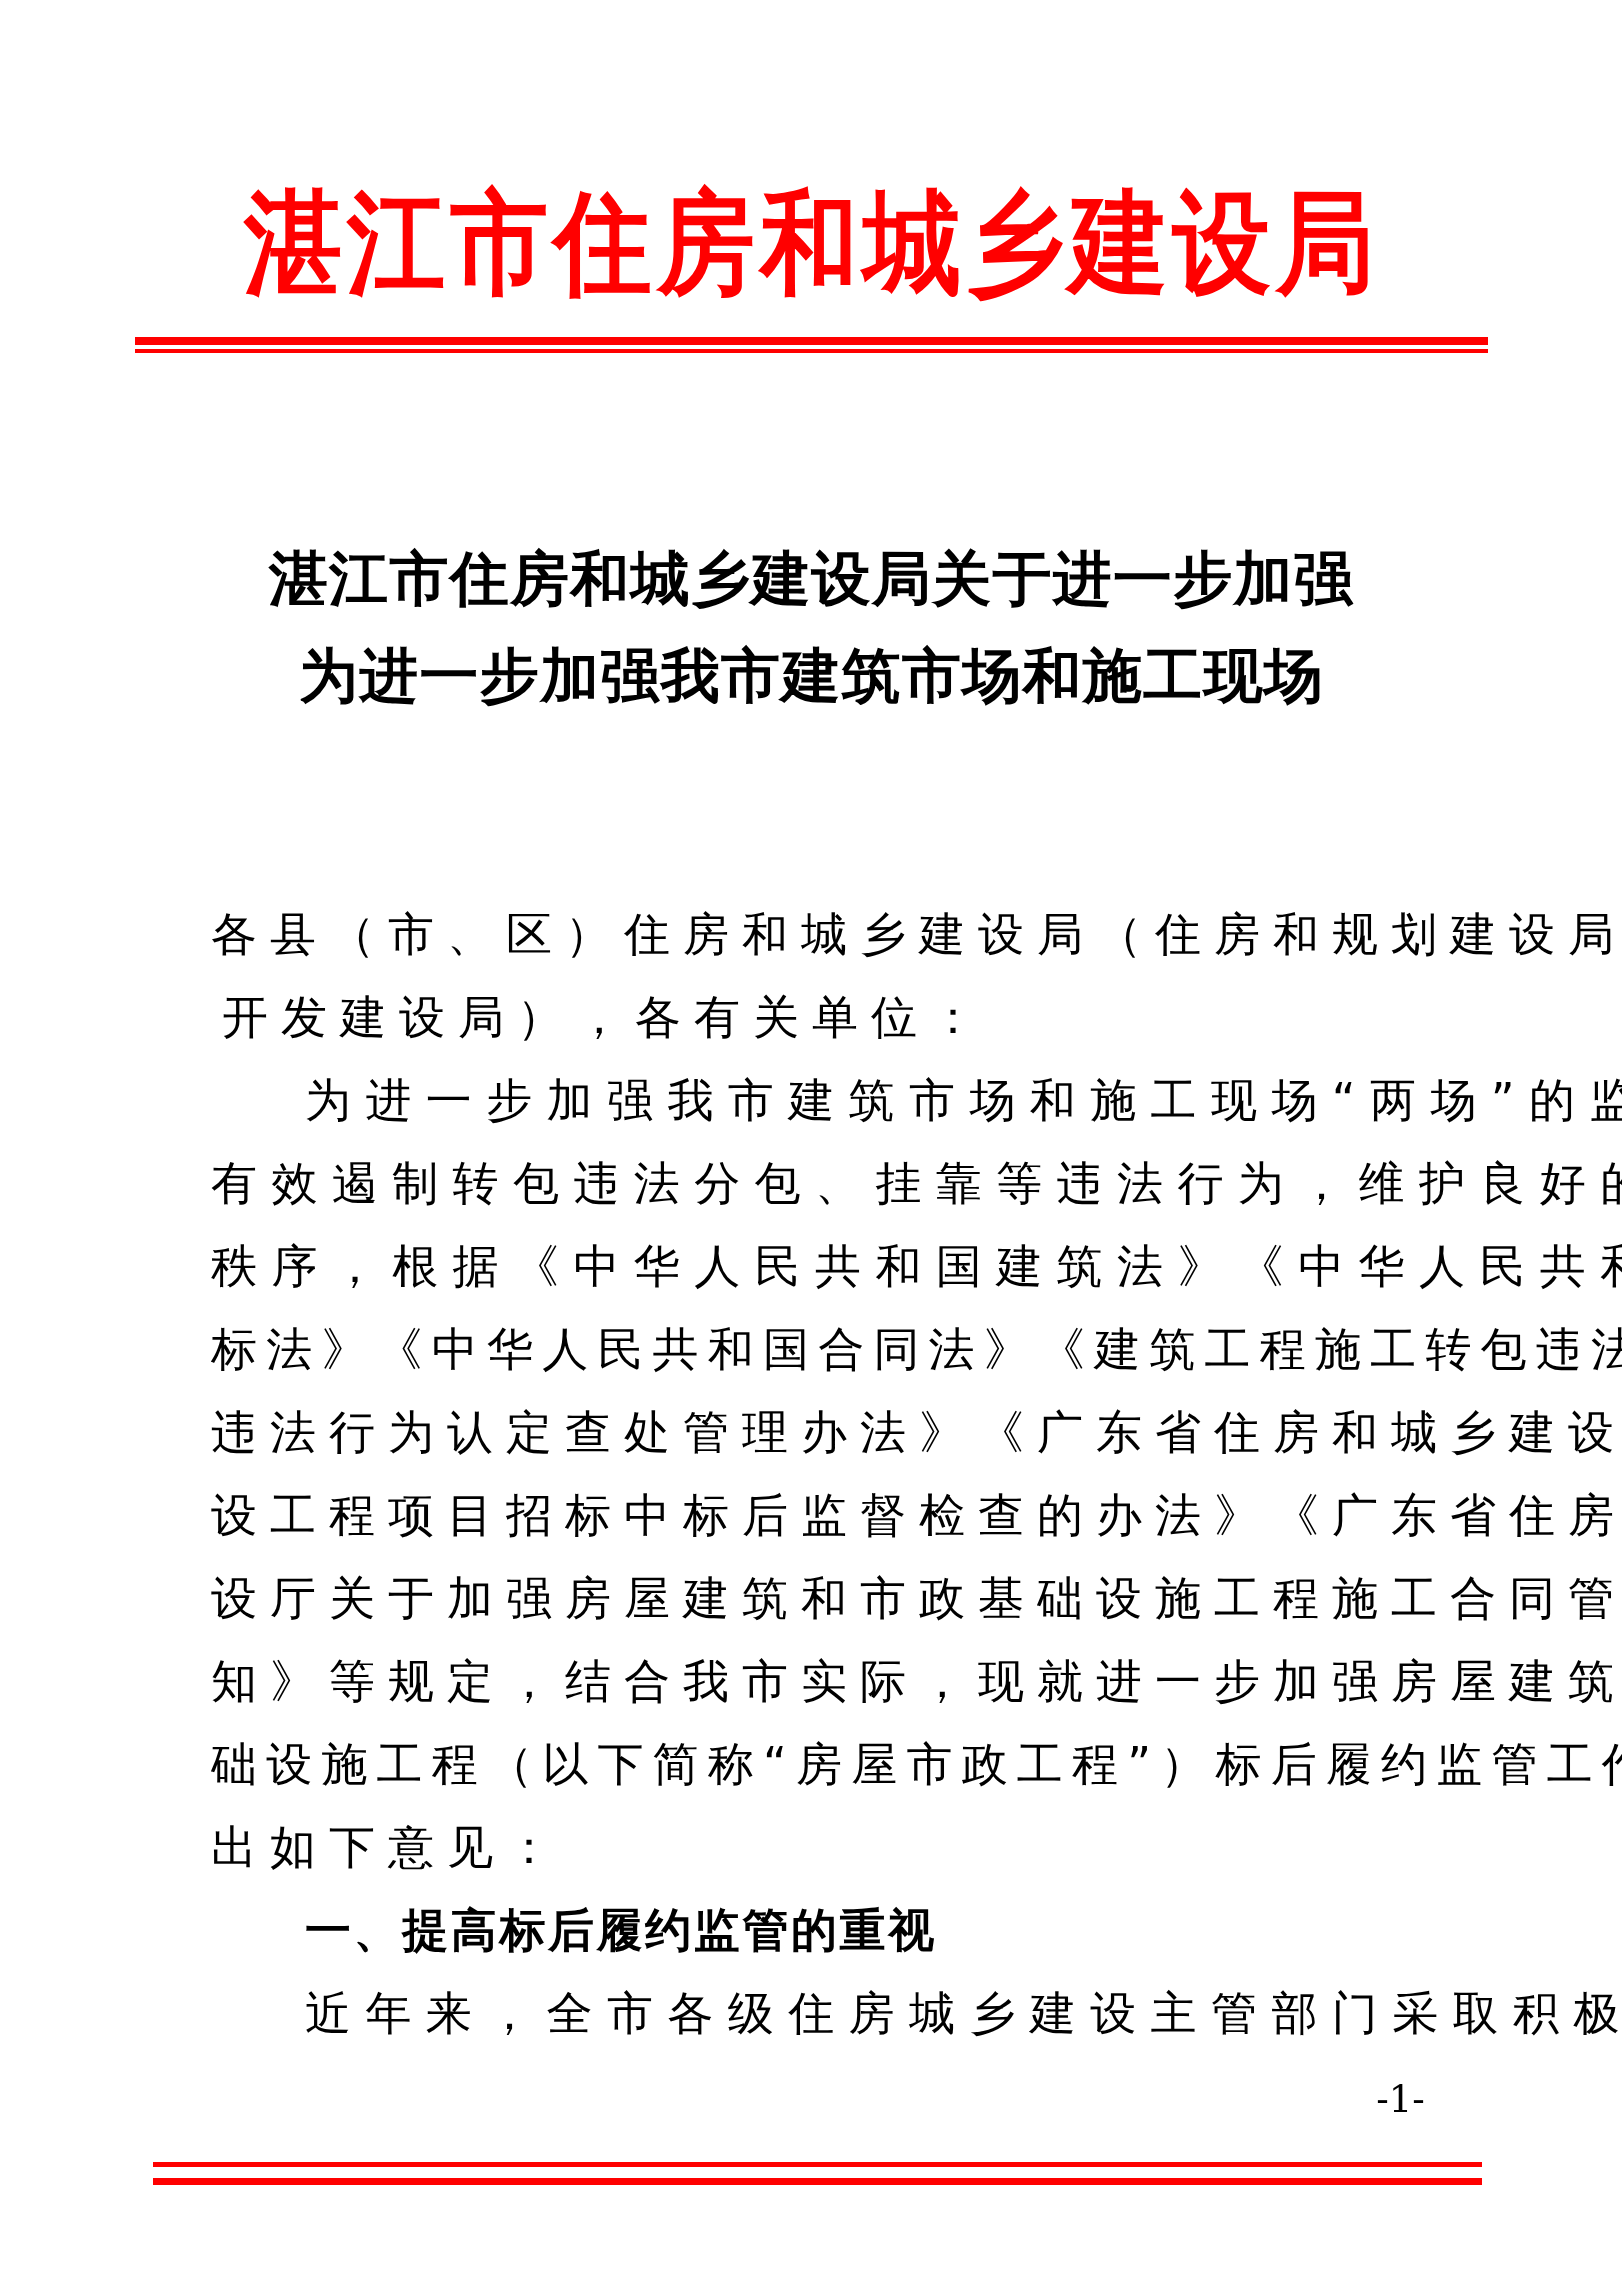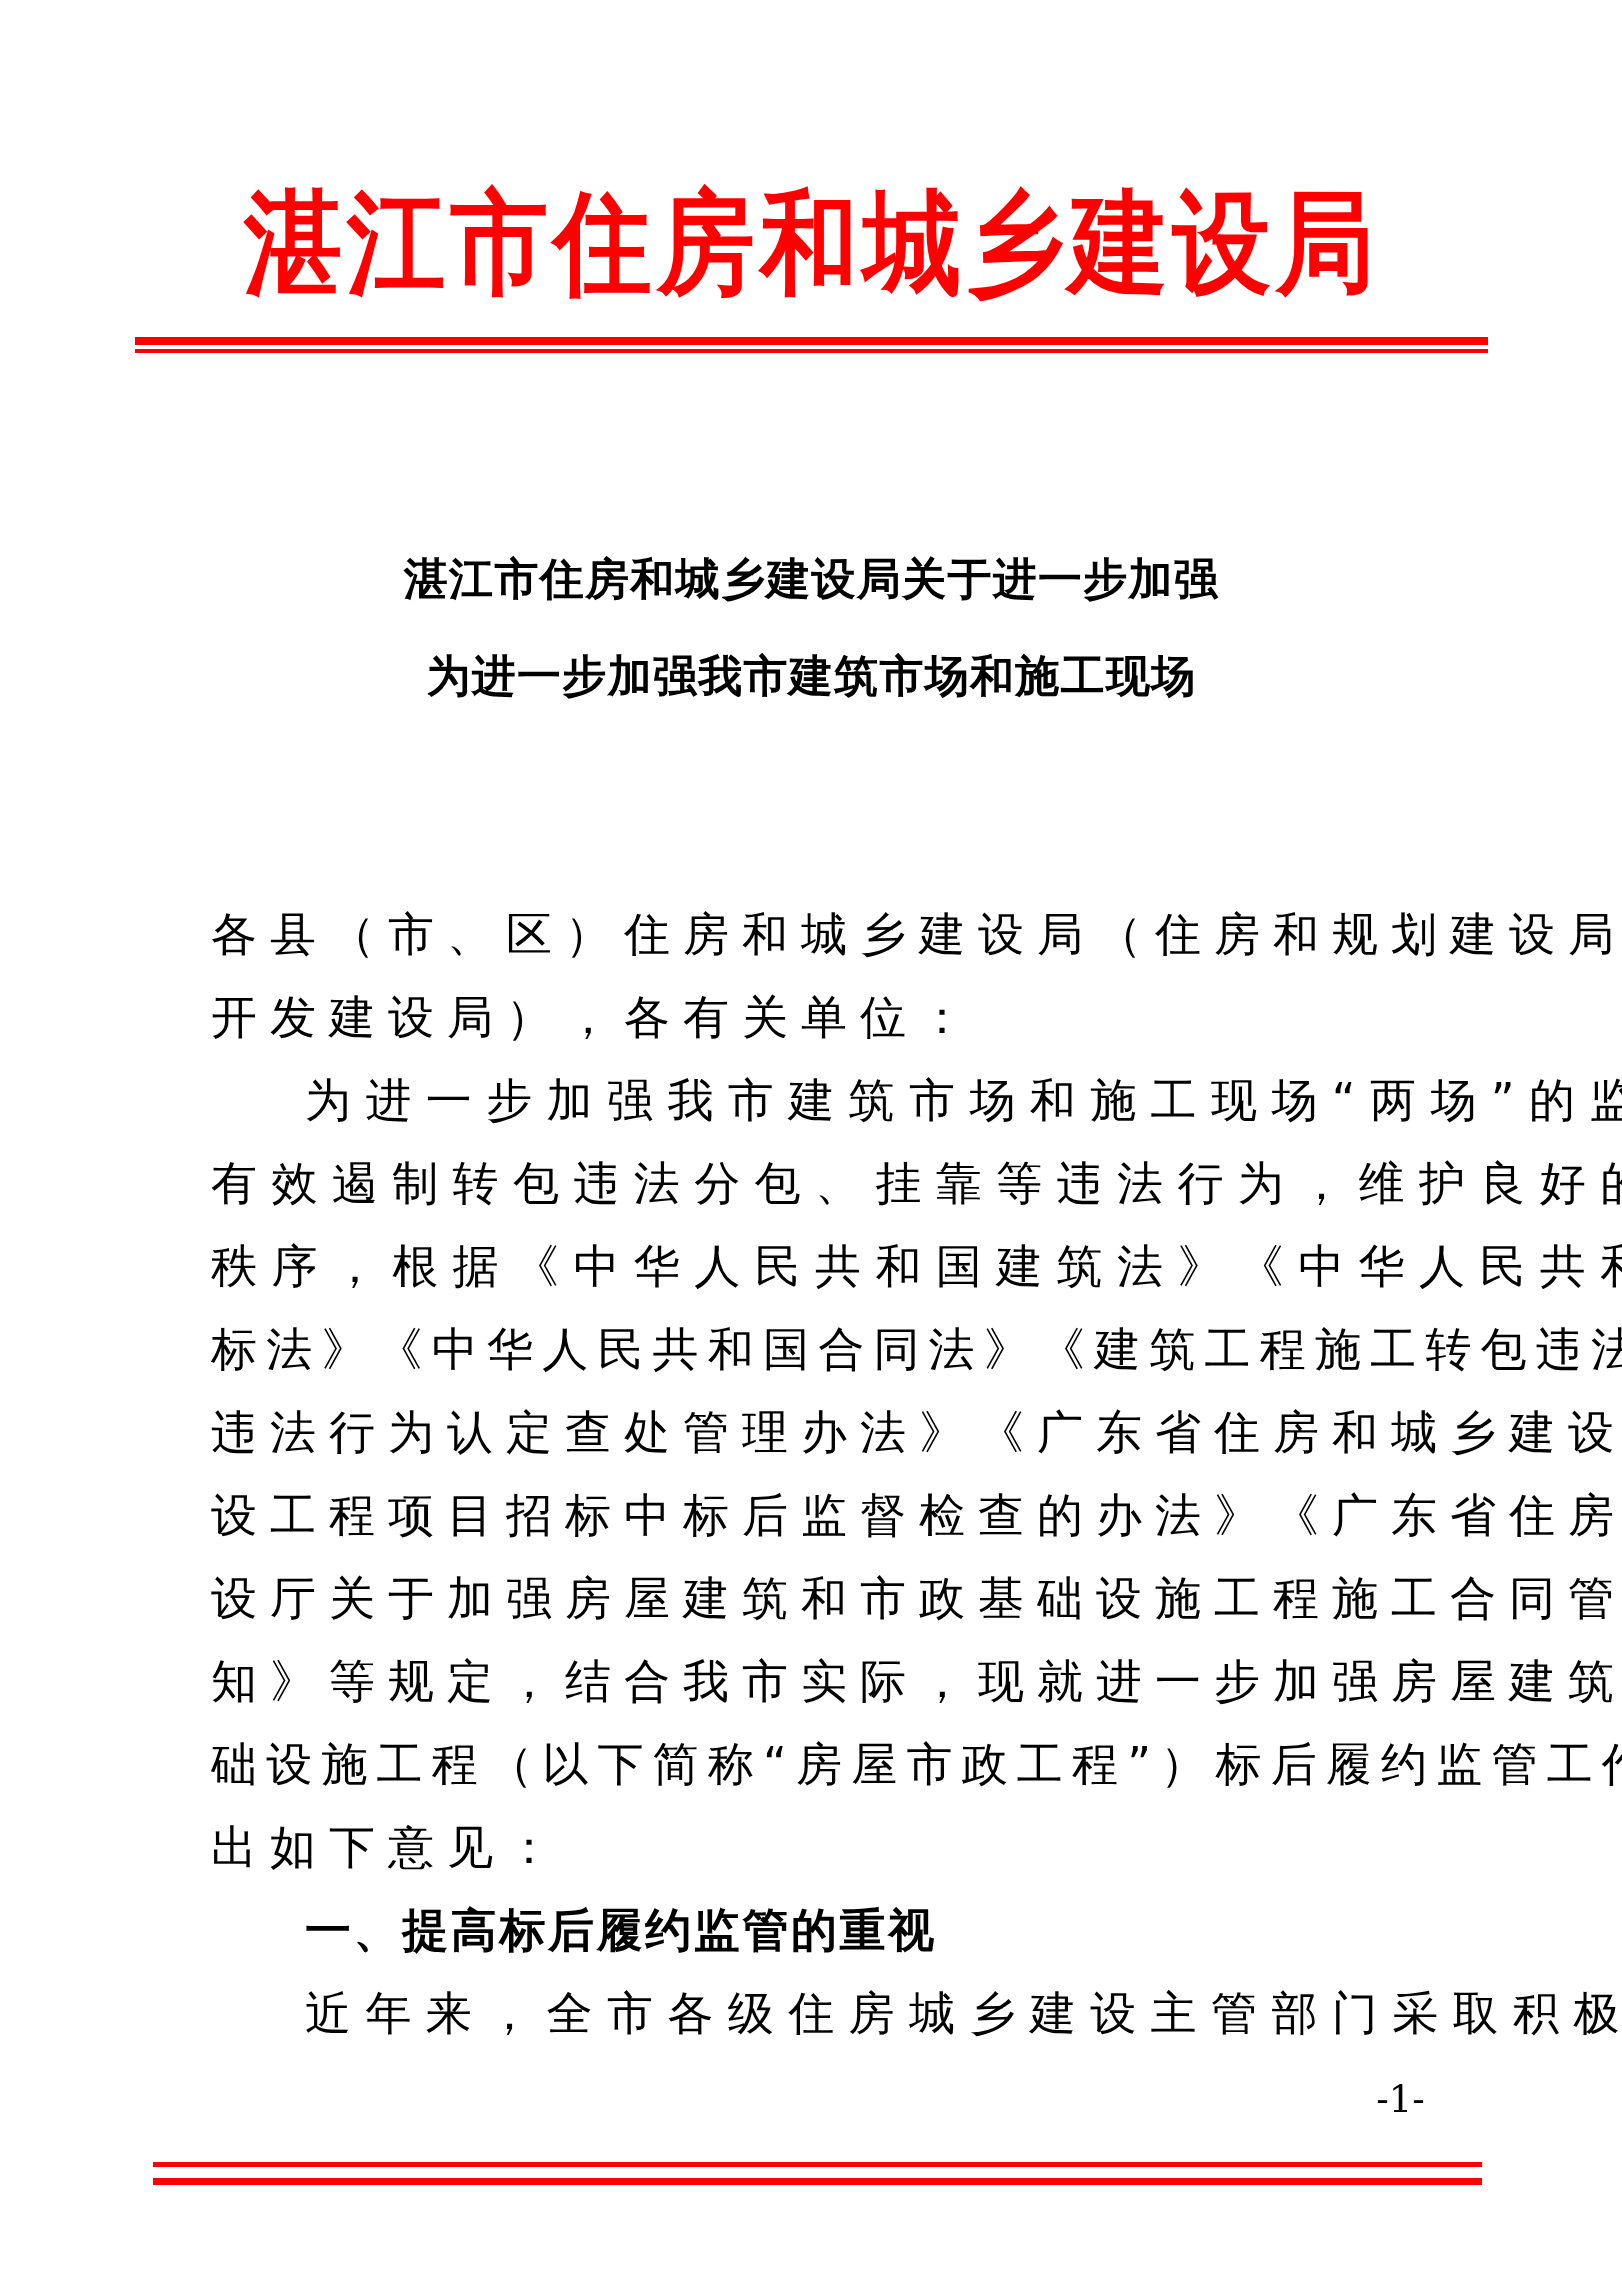--- a/index.html
+++ b/index.html
@@ -34,21 +34,21 @@
       position: absolute;
     }
     .doc-title {
       position: absolute;
       left: 135px;
       width: 1353px;
       top: 530px;
       text-align: center;
       font-family: "DejaVu Serif", "Liberation Serif", serif;
       font-weight: bold;
-      font-size: 44px;
+      font-size: 59px;
       line-height: 97px;
       letter-spacing: 1.3px;
     }
     .doc-title div {
       white-space: nowrap;
     }
     .body-text {
       position: absolute;
       left: 211px;
       width: 1204px;
@@ -91,21 +91,21 @@
   <div class="rule" style="left:135px; width:1353px; top:337px; height:7.9px; background:#ff0000;"></div>
   <div class="rule" style="left:135px; width:1353px; top:349px; height:3.9px; background:#ff0000;"></div>
 
   <div class="doc-title">
     <div>湛江市住房和城乡建设局关于进一步加强</div>
     <div>为进一步加强我市建筑市场和施工现场</div>
   </div>
 
   <div class="body-text">
     <div class="line" style="letter-spacing:13px;">各县（市、区）住房和城乡建设局（住房和规划建设局、规划与</div>
-    <div class="line" style="letter-spacing:13px;">开发建设局），各有关单位：</div>
+    <div class="line" style="letter-spacing:13px;margin-left:11px;">开发建设局），各有关单位：</div>
     <div class="line indent" style="letter-spacing:14.4px;">为进一步加强我市建筑市场和施工现场“两场”的监督管理，</div>
     <div class="line" style="letter-spacing:14.4px;">有效遏制转包违法分包、挂靠等违法行为，维护良好的建筑行业</div>
     <div class="line" style="letter-spacing:14.4px;">秩序，根据《中华人民共和国建筑法》《中华人民共和国招标投</div>
     <div class="line" style="letter-spacing:9.2px;">标法》《中华人民共和国合同法》《建筑工程施工转包违法分包等</div>
     <div class="line" style="letter-spacing:13px;">违法行为认定查处管理办法》《广东省住房和城乡建设厅关于建</div>
     <div class="line" style="letter-spacing:13px;">设工程项目招标中标后监督检查的办法》《广东省住房和城乡建</div>
     <div class="line" style="letter-spacing:13px;">设厅关于加强房屋建筑和市政基础设施工程施工合同管理的通</div>
     <div class="line" style="letter-spacing:13px;">知》等规定，结合我市实际，现就进一步加强房屋建筑和市政基</div>
     <div class="line" style="letter-spacing:9.2px;">础设施工程（以下简称“房屋市政工程”）标后履约监管工作提</div>
     <div class="line" style="letter-spacing:13px;">出如下意见：</div>

